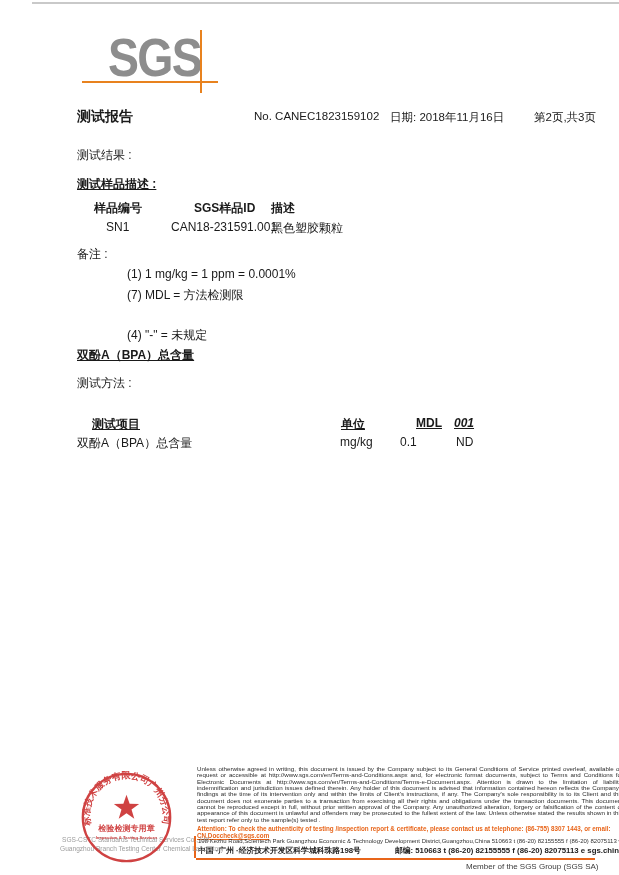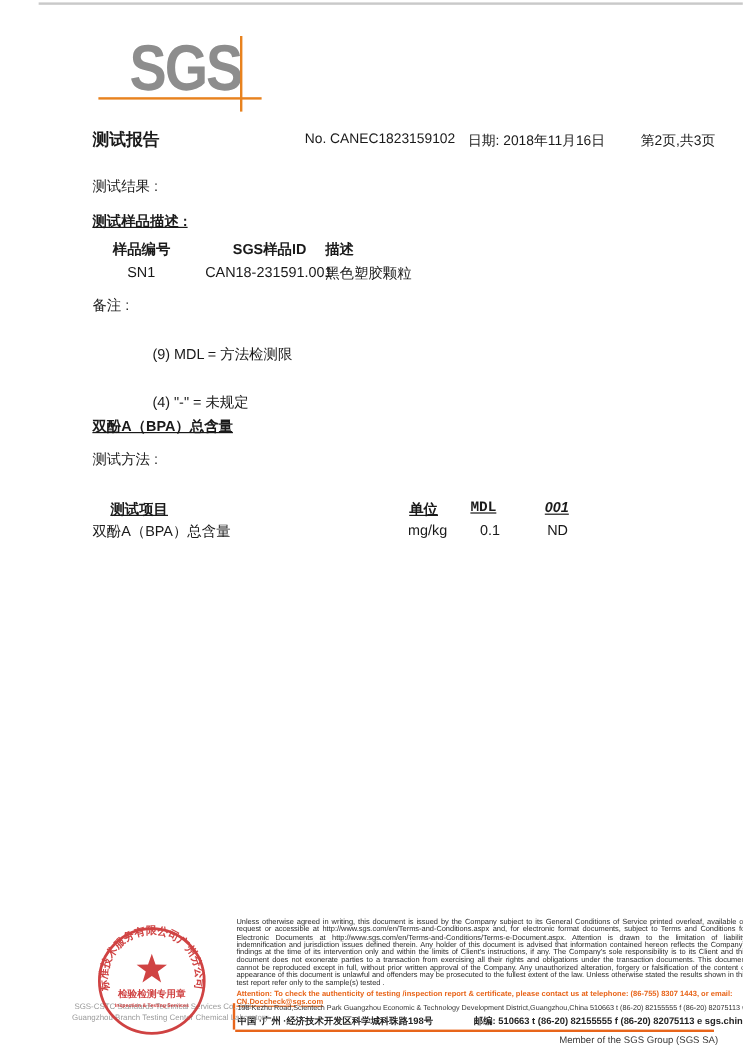--- a/index.html
+++ b/index.html
@@ -71,30 +71,31 @@
   <div>
     <span class="abs body-text bold" style="left:62px;top:200px;">样品编号</span>
     <span class="abs body-text bold" style="left:162px;top:200px;">SGS样品ID</span>
     <span class="abs body-text bold" style="left:239px;top:200px;">描述</span>
     <span class="abs body-text" style="left:74px;top:220px;">SN1</span>
     <span class="abs body-text" style="left:139px;top:220px;">CAN18-231591.001</span>
     <span class="abs body-text" style="left:239px;top:220px;">黑色塑胶颗粒</span>
   </div>
 
   <div class="abs body-text" style="left:45px;top:246px;">备注 :</div>
-  <div class="abs body-text" style="left:95px;top:287px;">(9) MDL = 方法检测限</div>
+  <div class="abs body-text" style="left:95px;top:267px;">(1) 1 mg/kg = 1 ppm = 0.0001%</div>
+  <div class="abs body-text" style="left:95px;top:287px;">(7) MDL = 方法检测限</div>
   <div class="abs body-text" style="left:95px;top:327px;">(4) "-" = 未规定</div>
 
   <div class="abs body-text bold ul" style="left:45px;top:347px;">双酚A（BPA）总含量</div>
   <div class="abs body-text" style="left:45px;top:375px;">测试方法 :</div>
 
   <div>
     <span class="abs body-text bold ul" style="left:60px;top:416px;">测试项目</span>
     <span class="abs body-text bold ul" style="left:309px;top:416px;">单位</span>
-    <span class="abs body-text bold ul" style="left:360px;top:416px;font-family:Liberation Mono, monospace;">MDL</span>
+    <span class="abs body-text bold ul" style="left:384px;top:416px;">MDL</span>
     <span class="abs body-text bold ul it" style="left:422px;top:416px;">001</span>
     <span class="abs body-text" style="left:45px;top:435px;">双酚A（BPA）总含量</span>
     <span class="abs body-text" style="left:308px;top:435px;">mg/kg</span>
     <span class="abs body-text" style="left:368px;top:435px;">0.1</span>
     <span class="abs body-text" style="left:424px;top:435px;">ND</span>
   </div>
 
   <div class="disc">Unless otherwise agreed in writing, this document is issued by the Company subject to its General Conditions of Service printed overleaf, available on request or accessible at http://www.sgs.com/en/Terms-and-Conditions.aspx and, for electronic format documents, subject to Terms and Conditions for Electronic Documents at http://www.sgs.com/en/Terms-and-Conditions/Terms-e-Document.aspx. Attention is drawn to the limitation of liability, indemnification and jurisdiction issues defined therein. Any holder of this document is advised that information contained hereon reflects the Company's findings at the time of its intervention only and within the limits of Client's instructions, if any. The Company's sole responsibility is to its Client and this document does not exonerate parties to a transaction from exercising all their rights and obligations under the transaction documents. This document cannot be reproduced except in full, without prior written approval of the Company. Any unauthorized alteration, forgery or falsification of the content or appearance of this document is unlawful and offenders may be prosecuted to the fullest extent of the law. Unless otherwise stated the results shown in this test report refer only to the sample(s) tested .</div>
 
   <div class="attn">

